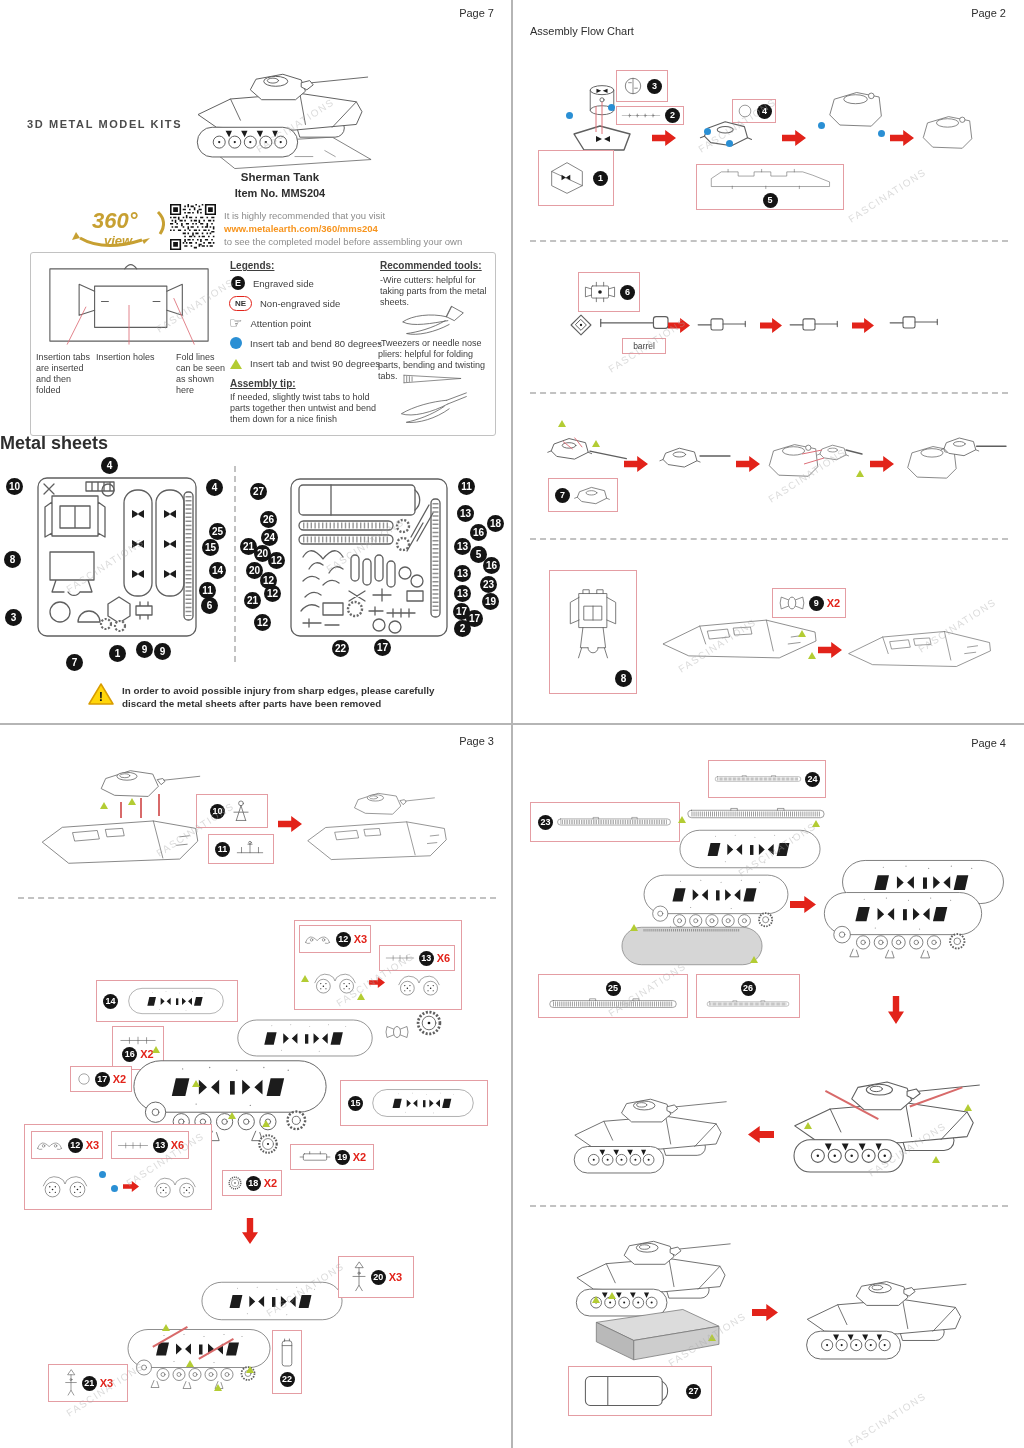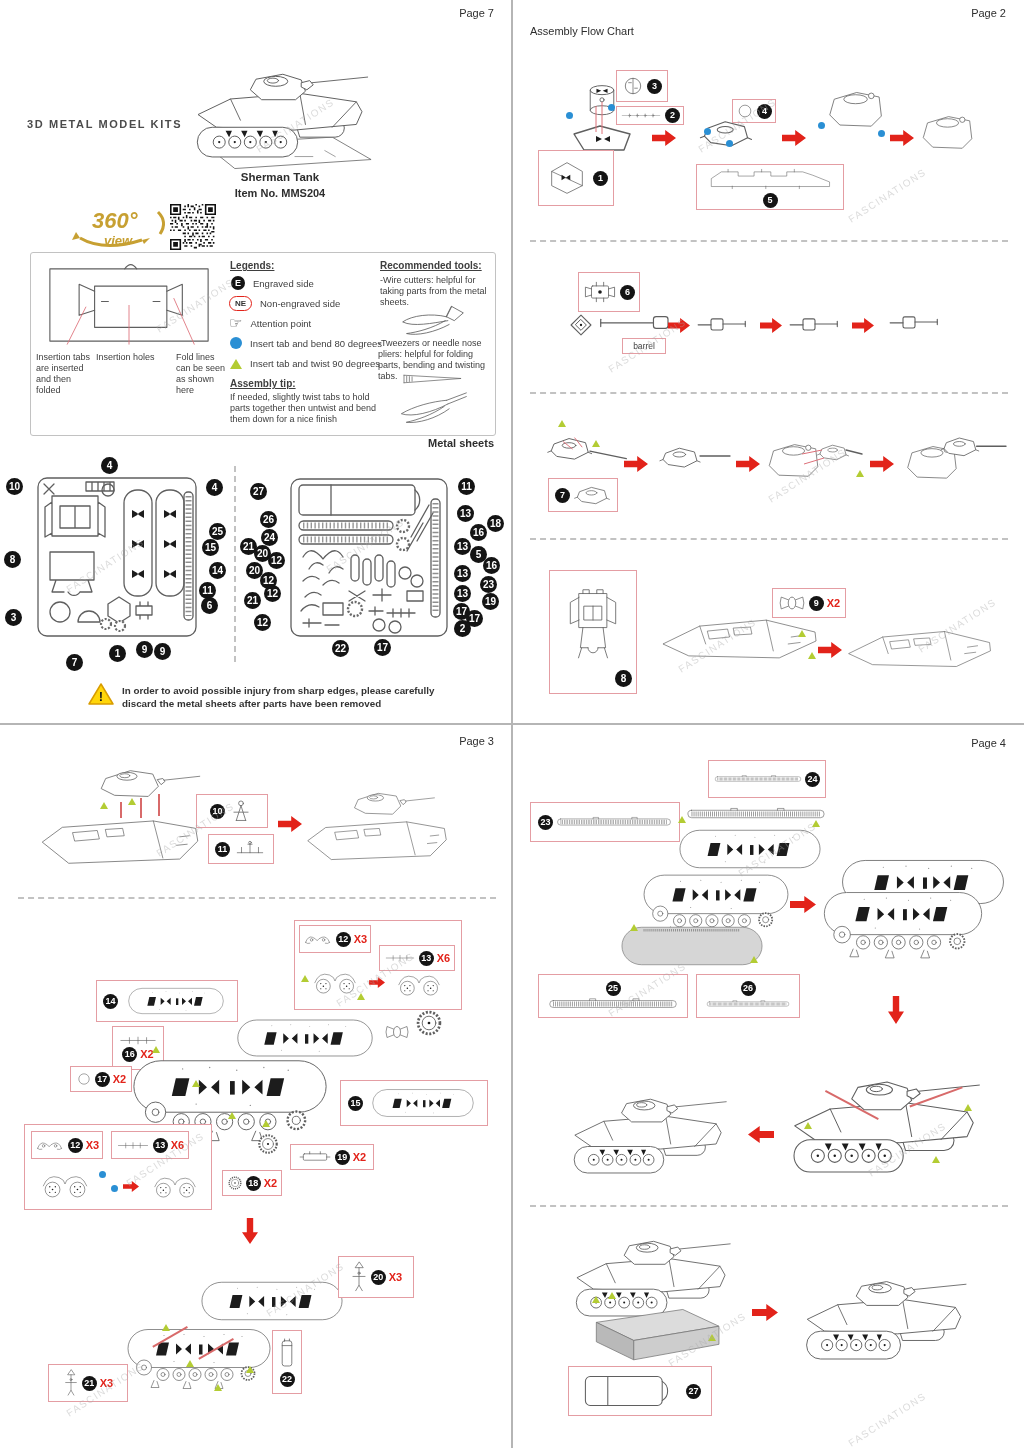--- a/index.html
+++ b/index.html
@@ -381,20 +381,25 @@
       <path d="M10 36 Q34 50 72 38" stroke="#c7a032" stroke-width="3" fill="none"></path>
       <path d="M72 38 l8 -2 l-6 6 z" fill="#c7a032"></path>
       <path d="M88 10 Q98 20 90 32" stroke="#c7a032" stroke-width="3" fill="none"></path>
       <path d="M6 30 l-4 8 l8 -2 z" fill="#c7a032"></path>
       <text x="22" y="26" font-size="22" font-weight="bold" font-style="italic" fill="#c7a032">360°</text>
       <text x="34" y="43" font-size="13" font-weight="bold" font-style="italic" fill="#c7a032">view</text>
     </svg>
     <svg class="abs" style="left:170px;top:204px" width="46" height="46" viewBox="0 0 29 29">
         <use href="#s-qr"></use>
       </svg>
+    <div class="lbl" style="left:224px;top:209px;width:272px;font-size:9.5px;line-height:13px;color:#8c8c8c">
+      <div>It is highly recommended that you visit</div>
+      <div class="b" style="color:#f7941d">www.metalearth.com/360/mms204</div>
+      <div>to see the completed model before assembling your own</div>
+    </div>
 
     <div class="abs" style="left:30px;top:252px;width:464px;height:182px;border:1px solid #c2c2c2;border-radius:3px"></div>
     <svg class="abs" style="left:40px;top:262px" width="178" height="86" viewBox="0 0 200 100">
         <use href="#s-insert-diagram"></use>
       </svg>
     <div class="lbl" style="left:36px;top:352px;width:58px">Insertion tabs are inserted and then folded</div>
     <div class="lbl" style="left:96px;top:352px;width:70px">Insertion holes</div>
     <div class="lbl" style="left:176px;top:352px;width:52px">Fold lines can be seen as shown here</div>
 
     <div class="lbl b u" style="left:230px;top:260px;font-size:10px">Legends:</div>
@@ -427,21 +432,21 @@
         <use href="#s-cutters"></use>
       </svg>
     <div class="lbl" style="left:378px;top:338px;width:116px">-Tweezers or needle nose pliers: helpful for folding parts, bending and twisting tabs.</div>
     <svg class="abs" style="left:394px;top:372px" width="76" height="14" viewBox="0 0 120 26">
         <use href="#s-tweezers"></use>
       </svg>
     <svg class="abs" style="left:390px;top:388px" width="84" height="38" viewBox="0 0 120 62">
         <use href="#s-pliers"></use>
       </svg>
 
-    <div class="lbl b" style="left:0;top:438px;width:494px;text-align:right;font-size:11px;color:#2e2e2e">Metal sheets</div>
+    <div class="lbl b" style="left:0;top:438px;width:494px;text-align:left;font-size:18px;color:#2e2e2e">Metal sheets</div>
 
     <svg class="abs" style="left:36px;top:476px" width="162" height="162" viewBox="0 0 162 162">
         <use href="#s-sheet1"></use>
       </svg>
     <div class="vdash" style="left:234px;top:466px;height:196px"></div>
     <svg class="abs" style="left:289px;top:477px" width="160" height="161" viewBox="0 0 160 161">
         <use href="#s-sheet2"></use>
       </svg>
 
     <span class="badge abs" style="left:6px;top:478px">10</span>

